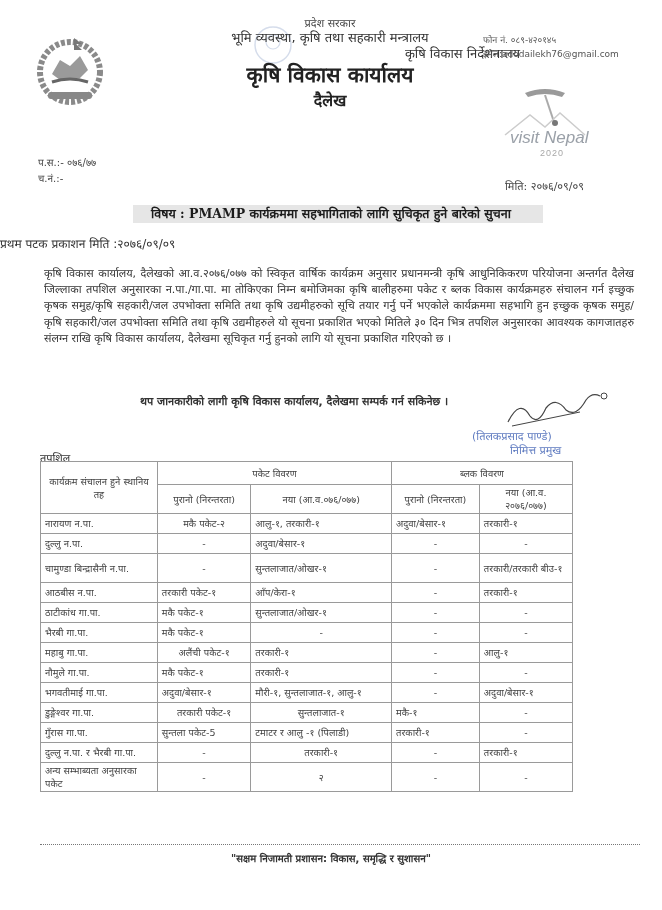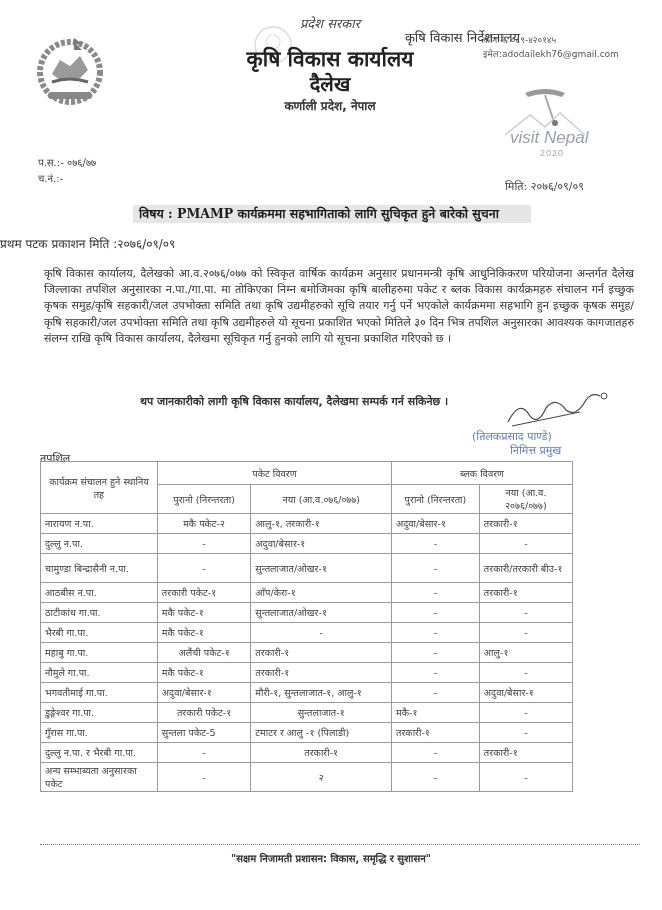--- a/index.html
+++ b/index.html
@@ -5,35 +5,35 @@
   html, body { margin: 0; padding: 0; }
   body {
     width: 662px; height: 910px; background: #ffffff; position: relative; overflow: hidden;
     font-family: "DejaVu Sans", sans-serif; color: #2a2a2a;
   }
   .abs { position: absolute; }
   
   .emblem { left: 30px; top: 30px; width: 80px; height: 80px; }
   .seal-faint { left: 248px; top: 20px; width: 50px; height: 50px; opacity: 0.25; }
   .hdr-center { left: 140px; top: 18px; width: 380px; text-align: center; }
-  .hdr-center .l1 { font-size: 13px; color: #444; line-height: 12px; font-style: italic; }
+  .hdr-center .l1 { font-size: 11px; color: #444; line-height: 12px; }
   .hdr-center .l2 { font-size: 13px; color: #333; line-height: 16px; }
   .hdr-center .l3 { font-size: 13px; color: #333; line-height: 16px; text-align: right; }
   .hdr-center .l4 { font-size: 21px; font-weight: bold; color: #222; line-height: 26px; }
-  .hdr-center .l5 { font-size: 20px; font-weight: bold; color: #222; line-height: 25px; }
+  .hdr-center .l5 { font-size: 16px; font-weight: bold; color: #222; line-height: 25px; }
   .hdr-center .l6 { font-size: 12px; font-weight: bold; color: #333; line-height: 18px; }
   .contact { left: 483px; top: 33px; font-size: 9px; color: #555; line-height: 14px; }
   .visit-logo { left: 500px; top: 85px; width: 120px; height: 80px; }
   .visit-text { left: 510px; top: 128px; font-size: 17px; font-style: italic; color: #9aa0a8; font-family: "Liberation Sans", sans-serif; }
   .visit-year { left: 540px; top: 148px; font-size: 9px; color: #a8a8a8; font-family: "Liberation Sans", sans-serif; letter-spacing: 1px; }
   .ref { left: 38px; top: 155px; font-size: 10px; color: #444; line-height: 16px; }
   .date { left: 505px; top: 178px; font-size: 11px; color: #444; }
 
   
-  .subject { left: 133px; top: 205px; width: 392px; height: 18px; background: #e6e6e6; font-size: 12.5px; font-weight: bold; line-height: 18px; padding-left: 6px; color: #1c1c1c; font-family: "DejaVu Serif", serif; white-space: nowrap; }
+  .subject { left: 133px; top: 205px; width: 392px; height: 18px; background: #e6e6e6; font-size: 12.5px; font-weight: bold; line-height: 18px; padding-left: 18px; color: #1c1c1c; font-family: "DejaVu Serif", serif; white-space: nowrap; }
   .firstpub { left: 0; width: 662px; top: 235px; text-align: left; font-size: 12px; color: #333; }
 
   
   .para { left: 44px; top: 266px; width: 590px; font-size: 11px; line-height: 16.2px; color: #333; text-align: justify; }
   .contact-line { left: 140px; top: 393px; font-size: 11px; font-weight: bold; color: #333; }
 
   
   .sig-scribble { left: 500px; top: 388px; width: 110px; height: 40px; }
   .signame { left: 472px; top: 428px; font-size: 11px; color: #5f7bc0; }
   .sigtitle { left: 510px; top: 442px; font-size: 11px; color: #5f7bc0; }
@@ -64,24 +64,24 @@
   <rect x="18" y="62" width="44" height="7" rx="3" fill="#888"></rect>
   <path d="M44 8 L52 14 L46 14 L52 20 L44 20 Z" fill="#777"></path>
 </svg>
 <svg class="abs seal-faint" viewBox="0 0 50 50">
   <circle cx="25" cy="25" r="18" fill="none" stroke="#5a78b0" stroke-width="1.5"></circle>
   <circle cx="25" cy="22" r="7" fill="none" stroke="#5a78b0" stroke-width="1.2"></circle>
 </svg>
 
 <div class="abs hdr-center">
   <div class="l1">प्रदेश सरकार</div>
+  <div class="l2">भूमि व्यवस्था, कृषि तथा सहकारी मन्त्रालय</div>
   <div class="l3">कृषि विकास निर्देशनालय</div>
   <div class="l4">कृषि विकास कार्यालय</div>
   <div class="l5">दैलेख</div>
-  <div class="l6">कर्णाली प्रदेश, नेपाल</div>
 </div>
 
 <div class="abs contact">
   <div>
     <span>फोन नं.</span>
     <span>०८९-४२०१४५</span>
   </div>
   <div>
     <span>इमेल:</span><span>adodailekh76@gmail.com</span>
   </div>

